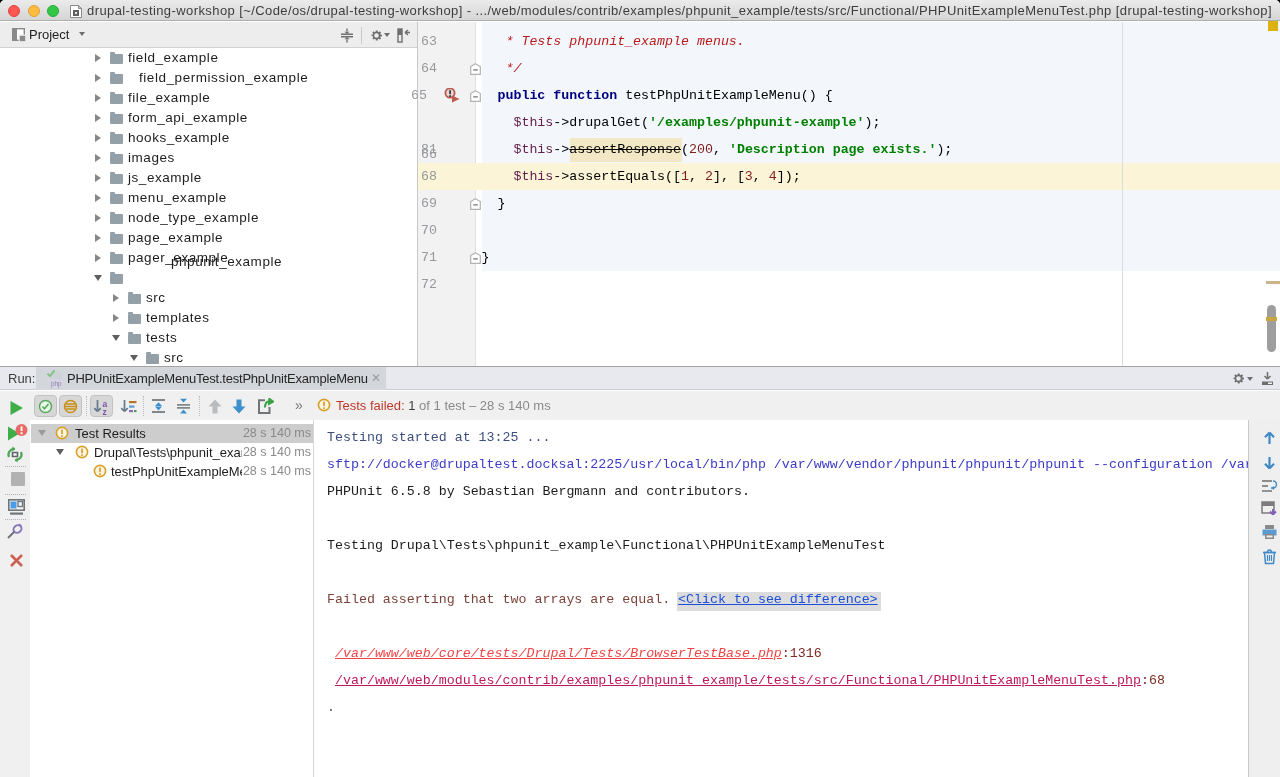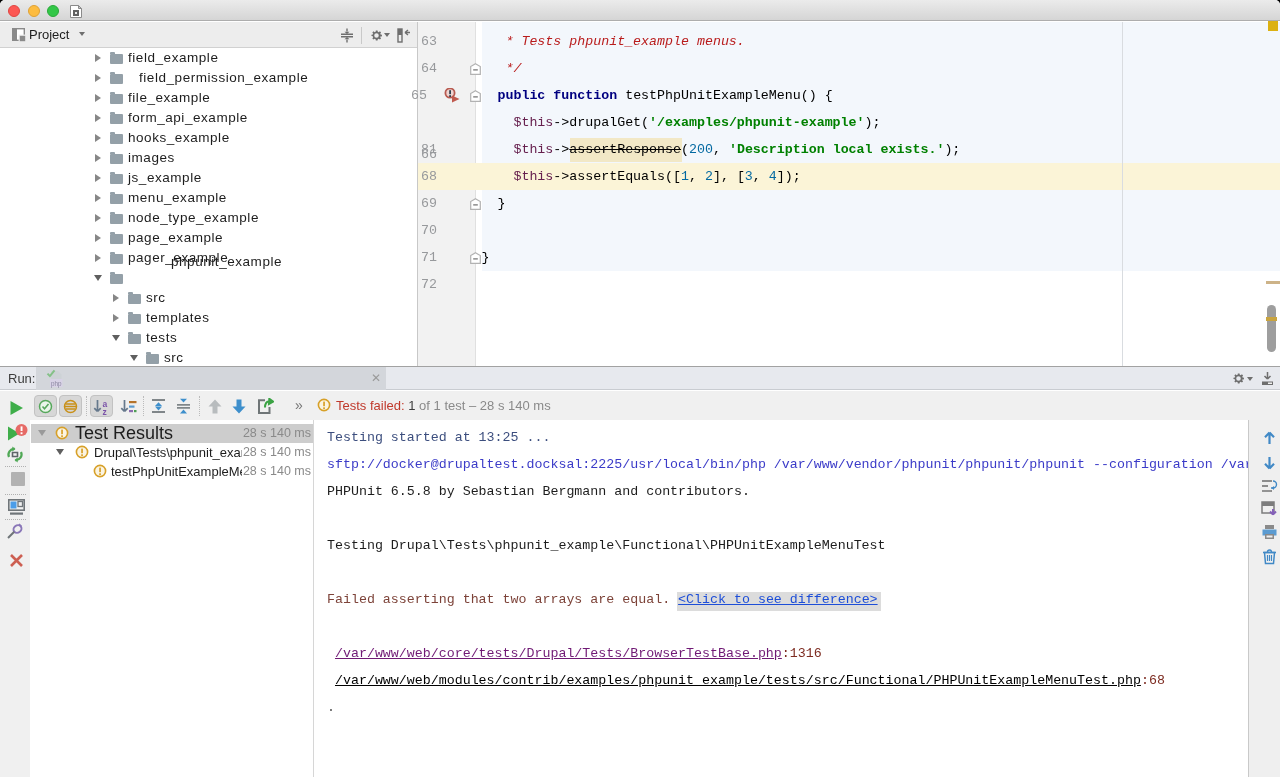--- a/index.html
+++ b/index.html
@@ -2,21 +2,21 @@
 <html><head>
 <meta charset="utf-8">
 <style>
 html,body{margin:0;padding:0;background:#000;overflow:hidden;}
 *{box-sizing:border-box;}
 #win{position:relative;width:1280px;height:777px;overflow:hidden;background:#fff;
   border-radius:5px 5px 0 0;font-family:"Liberation Sans",sans-serif;}
 .abs{position:absolute;}
 .mono{font-family:"Liberation Mono",monospace;font-size:13.3px;line-height:27px;white-space:pre;}
 .sans13{font-size:13px;color:#1d1d1d;}
-.num{color:#0369a1;text-align:center;}
+.num{color:#7f1d1d;text-align:center;}
 .str{color:#008000;font-weight:bold;}
 .kw{color:#000080;font-weight:bold;}
 .cmt{color:#b91c1c;font-style:italic;}
 .gut{font-family:"Liberation Mono",monospace;font-size:13.3px;line-height:27px;color:#97999c;text-align:right;width:24px;}
 .treerow{position:absolute;height:20px;line-height:20px;font-size:13.5px;letter-spacing:0.55px;color:#1d1d1d;}
 .tri-r{position:absolute;width:0;height:0;border-left:6px solid #878787;border-top:4.5px solid transparent;border-bottom:4.5px solid transparent;}
 .tri-d{position:absolute;width:0;height:0;border-top:6px solid #5f5f5f;border-left:4.5px solid transparent;border-right:4.5px solid transparent;}
 .folder{position:absolute;width:13px;height:10px;background:#94a0a8;border-radius:1px;}
 .folder:before{content:"";position:absolute;top:-2px;left:0;width:5px;height:2px;background:#94a0a8;border-radius:1px 1px 0 0;}
 .ctime{position:absolute;font-size:12.5px;color:#8a8a8a;width:70px;text-align:right;height:19px;line-height:19px;}
@@ -31,20 +31,21 @@
   <div class="abs" style="left:8px;top:5px;width:12px;height:12px;border-radius:50%;background:#fc5753;border:1px solid #df4541;"></div>
   <div class="abs" style="left:28px;top:5px;width:12px;height:12px;border-radius:50%;background:#fdbc40;border:1px solid #dea135;"></div>
   <div class="abs" style="left:47px;top:5px;width:12px;height:12px;border-radius:50%;background:#33c748;border:1px solid #2aa93a;"></div>
 
   <svg class="abs" style="left:69px;top:4px;" width="14" height="15" viewBox="0 0 14 15">
     <path d="M1.5 1.5 h8 l3 3 v9 h-11 z" fill="#ffffff" stroke="#8a8a8a" stroke-width="1"></path>
     <path d="M9.5 1.5 v3 h3 z" fill="#cccccc" stroke="#8a8a8a" stroke-width="1"></path>
     <rect x="4" y="6" width="6" height="6" fill="#606060"></rect>
     <rect x="6" y="8" width="2" height="2" fill="#e8e8e8"></rect>
   </svg>
+  <div class="abs" id="title" style="left:87px;top:0;width:1190px;height:21px;line-height:21px;font-size:13px;letter-spacing:0.41px;color:#3d3d3d;white-space:nowrap;overflow:hidden;">drupal-testing-workshop [~/Code/os/drupal-testing-workshop] - .../web/modules/contrib/examples/phpunit_example/tests/src/Functional/PHPUnitExampleMenuTest.php [drupal-testing-workshop]</div>
 
   <div class="abs" id="projhdr" style="left:0;top:22px;width:417px;height:26px;background:#ededed;border-bottom:1px solid #d1d1d1;"></div>
   <svg class="abs" style="left:12px;top:28px;" width="14" height="14" viewBox="0 0 14 14">
     <rect x="0.7" y="0.7" width="11.6" height="11.6" fill="#fff" stroke="#8a8a8a" stroke-width="1.4"></rect>
     <rect x="0.7" y="0.7" width="4.3" height="11.6" fill="#8a8a8a"></rect>
     <rect x="6.6" y="6.6" width="7.4" height="7.4" fill="#ededed"></rect>
     <rect x="7.8" y="7.8" width="5.4" height="5.4" fill="#8a8a8a"></rect>
   </svg>
   <div class="abs sans13" style="left:29px;top:22px;height:26px;line-height:26px;color:#1d1d1d;">Project</div>
   <div class="abs" style="left:79px;top:32px;width:0;height:0;border-top:4px solid #6e6e6e;border-left:3.5px solid transparent;border-right:3.5px solid transparent;"></div>
@@ -139,21 +140,21 @@
     <div class="abs gut" style="left:413px;top:217px;">70</div>
     <div class="abs gut" style="left:413px;top:244px;">71</div>
     <div class="abs gut" style="left:413px;top:271px;">72</div>
   </div>
   <div id="codelines">
     <div class="abs mono" style="left:481.5px;top:28px;"><span class="cmt">   * Tests phpunit_example menus.</span></div>
     <div class="abs mono" style="left:481.5px;top:55px;"><span class="cmt">   */</span></div>
     <div class="abs mono" style="left:481.5px;top:82px;">  <span class="kw">public function</span> testPhpUnitExampleMenu() {</div>
     <div class="abs mono" style="left:481.5px;top:109px;">    <span style="color:#66204e;">$this</span>-&gt;drupalGet(<span class="str">'/examples/phpunit-example'</span>);</div>
     <div class="abs" style="left:569.5px;top:138px;width:112px;height:24px;background:#f2e8c6;"></div>
-    <div class="abs mono" style="left:481.5px;top:136px;">    <span style="color:#66204e;">$this</span>-&gt;<span style="text-decoration:line-through;">assertResponse</span>(<span class="num">200</span>, <span class="str">'Description local exists.'</span>);</div>
+    <div class="abs mono" style="left:481.5px;top:136px;">    <span style="color:#66204e;">$this</span>-&gt;<span style="text-decoration:line-through;">assertResponse</span>(<span class="num">200</span>, <span class="str">'Description page exists.'</span>);</div>
     <div class="abs mono" style="left:481.5px;top:163px;">    <span style="color:#66204e;">$this</span>-&gt;assertEquals([<span class="num">1</span>, <span class="num">2</span>], [<span class="num">3</span>, <span class="num">4</span>]);</div>
     <div class="abs mono" style="left:481.5px;top:190px;">  }</div>
     <div class="abs mono" style="left:481.5px;top:244px;">}</div>
   </div>
 
   <svg class="abs" style="left:470px;top:63px;" width="11" height="12" viewBox="0 0 11 12">
     <path d="M5.5 0.7 L10.3 3.6 V11.3 H0.7 V3.6 Z" fill="#fff" stroke="#b2b2b2" stroke-width="1.2"></path>
     <rect x="3.2" y="6.3" width="4.6" height="1.2" fill="#6e6e6e"></rect>
   </svg>
   <svg class="abs" style="left:470px;top:90px;" width="11" height="12" viewBox="0 0 11 12">
@@ -186,20 +187,21 @@
   <div class="abs" id="tabsel" style="left:36px;top:367px;width:350px;height:23px;background:#d3d6db;"></div>
   <div class="abs" style="left:8px;top:367px;height:23px;line-height:23px;font-size:13px;color:#3d3d3d;">Run:</div>
   <div id="tabicon">
     <svg class="abs" style="left:46px;top:369px;" width="18" height="19" viewBox="0 0 18 19">
       <path d="M5 2 h7 l3.5 3.5 v7 h-10.5 z" fill="#cdd2d6"></path>
       <rect x="4" y="10" width="12.5" height="8" rx="0.5" fill="#d8d2e6"></rect>
       <text x="10.2" y="16.5" font-family="Liberation Sans" font-size="6.3" fill="#8a86a0" text-anchor="middle">php</text>
       <path d="M1.5 4.6 l2.4 2.5 L8.5 1.3" stroke="#84c187" stroke-width="2" fill="none"></path>
     </svg>
   </div>
+  <div class="abs" style="left:67px;top:367px;height:23px;line-height:23px;font-size:13px;letter-spacing:-0.22px;color:#262626;">PHPUnitExampleMenuTest.testPhpUnitExampleMenu</div>
   <div class="abs" style="left:371px;top:367px;height:23px;line-height:23px;font-size:12px;color:#9a9a9a;">✕</div>
   <div id="tabright">
     <svg class="abs" style="left:1232px;top:372px;" width="13" height="13" viewBox="0 0 16 16">
       <path fill="#6e6e6e" d="M8 5.2a2.8 2.8 0 1 0 0 5.6 2.8 2.8 0 0 0 0-5.6zm6.7 4.1-1.6-.3a5 5 0 0 1-.5 1.2l1 1.4-1.4 1.4-1.4-1-1.2.5-.3 1.6H7.2l-.3-1.6a5 5 0 0 1-1.2-.5l-1.4 1-1.4-1.4 1-1.4-.5-1.2-1.6-.3V7.2l1.6-.3.5-1.2-1-1.4 1.4-1.4 1.4 1 1.2-.5.3-1.6h2.1l.3 1.6 1.2.5 1.4-1 1.4 1.4-1 1.4.5 1.2 1.6.3z"></path>
     </svg>
     <div class="abs" style="left:1247px;top:377px;width:0;height:0;border-top:4px solid #6e6e6e;border-left:3.5px solid transparent;border-right:3.5px solid transparent;"></div>
     <svg class="abs" style="left:1261px;top:371px;" width="13" height="15" viewBox="0 0 13 15">
       <path d="M6.5 1 v7 M6.5 8 l-3 -3 M6.5 8 l3 -3" stroke="#6e6e6e" stroke-width="1.5" fill="none"></path>
       <rect x="1" y="10.5" width="11" height="3.5" fill="#6e6e6e"></rect>
       <rect x="7" y="11.5" width="4" height="1.5" fill="#f0f0f0"></rect>
@@ -316,21 +318,21 @@
       <path d="M2 2 L13 13 M13 2 L2 13" stroke="#cd5f52" stroke-width="2.6"></path>
     </svg>
   <div class="abs" id="treepanel" style="left:31px;top:420px;width:282px;height:357px;background:#fff;"></div>
   <div class="abs" style="left:313px;top:420px;width:1px;height:357px;background:#d6d6d6;"></div>
   <div id="testtree">
     <div class="abs" style="left:31px;top:424px;width:282px;height:19px;background:#cdcdcd;"></div>
     <div class="tri-d" style="left:38px;top:430px;border-top-color:#9a9a9a;"></div>
     <svg class="abs warnc" style="left:55px;top:426px;">
           <use href="#warn"></use>
         </svg>
-    <div class="abs" style="left:75px;top:424px;height:19px;line-height:19px;font-size:18px;color:#1d1d1d;">Test Results</div>
+    <div class="abs" style="left:75px;top:424px;height:19px;line-height:19px;font-size:13px;color:#1d1d1d;">Test Results</div>
     <div class="ctime" style="left:241px;top:424px;">28 s 140 ms</div>
     <div class="tri-d" style="left:56px;top:449px;"></div>
     <svg class="abs warnc" style="left:75px;top:445px;">
           <use href="#warn"></use>
         </svg>
     <div class="abs" style="left:94px;top:443px;height:19px;line-height:19px;font-size:13px;color:#1d1d1d;width:148px;overflow:hidden;white-space:nowrap;">Drupal\Tests\phpunit_exam</div>
     <div class="ctime" style="left:241px;top:443px;">28 s 140 ms</div>
     <svg class="abs warnc" style="left:93px;top:464px;">
           <use href="#warn"></use>
         </svg>
@@ -349,22 +351,22 @@
   <div class="abs" id="consolebg" style="left:314px;top:420px;width:934px;height:357px;background:#fff;overflow:hidden;"></div>
   <div class="abs" style="left:1248px;top:420px;width:1px;height:357px;background:#c9c9c9;"></div>
   <div class="abs" id="rightstrip" style="left:1249px;top:420px;width:31px;height:357px;background:#efefef;"></div>
   <div id="console">
     <div class="abs mono" style="left:327px;top:424px;color:#3c4e7e;">Testing started at 13:25 ...</div>
     <div class="abs mono" style="left:327px;top:451px;color:#3b3bc8;width:921px;overflow:hidden;">sftp://docker@drupaltest.docksal:2225/usr/local/bin/php /var/www/vendor/phpunit/phpunit/phpunit --configuration /var/www/</div>
     <div class="abs mono" style="left:327px;top:478px;color:#1d1d1d;">PHPUnit 6.5.8 by Sebastian Bergmann and contributors.</div>
     <div class="abs mono" style="left:327px;top:532px;color:#1d1d1d;">Testing Drupal\Tests\phpunit_example\Functional\PHPUnitExampleMenuTest</div>
     <div class="abs" style="left:677px;top:592px;width:204px;height:19px;background:#dcdcdc;"></div>
     <div class="abs mono" style="left:327px;top:586px;"><span style="color:#7d4339;">Failed asserting that two arrays are equal. </span><span style="color:#1d4ed8;text-decoration:underline;">&lt;Click to see difference&gt;</span></div>
-    <div class="abs mono" style="left:327px;top:640px;"> <span style="color:#701a75;text-decoration:underline;">/var/www/web/core/tests/Drupal/Tests/BrowserTestBase.php</span><span style="color:#7d2b20;">:1316</span></div>
-    <div class="abs mono" style="left:327px;top:667px;"> <span style="color:#000000;text-decoration:underline;">/var/www/web/modules/contrib/examples/phpunit_example/tests/src/Functional/PHPUnitExampleMenuTest.php</span><span style="color:#7d2b20;">:68</span></div>
+    <div class="abs mono" style="left:327px;top:640px;"> <span style="color:#ef4444;text-decoration:underline;font-style:italic;">/var/www/web/core/tests/Drupal/Tests/BrowserTestBase.php</span><span style="color:#7d2b20;">:1316</span></div>
+    <div class="abs mono" style="left:327px;top:667px;"> <span style="color:#be185d;text-decoration:underline;">/var/www/web/modules/contrib/examples/phpunit_example/tests/src/Functional/PHPUnitExampleMenuTest.php</span><span style="color:#7d2b20;">:68</span></div>
     <div class="abs mono" style="left:327px;top:694px;color:#555;">.</div>
   </div>
   <div id="righticons">
     <svg class="abs" style="left:1262px;top:430px;" width="15" height="15" viewBox="0 0 15 15">
       <path d="M7.5 14 V4 M7.5 2.5 L3 7.2 M7.5 2.5 l4.5 4.7" stroke="#4189c6" stroke-width="2.2" fill="none"></path>
     </svg>
     <svg class="abs" style="left:1262px;top:456px;" width="15" height="15" viewBox="0 0 15 15">
       <path d="M7.5 1 v10 M7.5 12.5 L3 7.8 M7.5 12.5 l4.5 -4.7" stroke="#4189c6" stroke-width="2.2" fill="none"></path>
     </svg>
 

